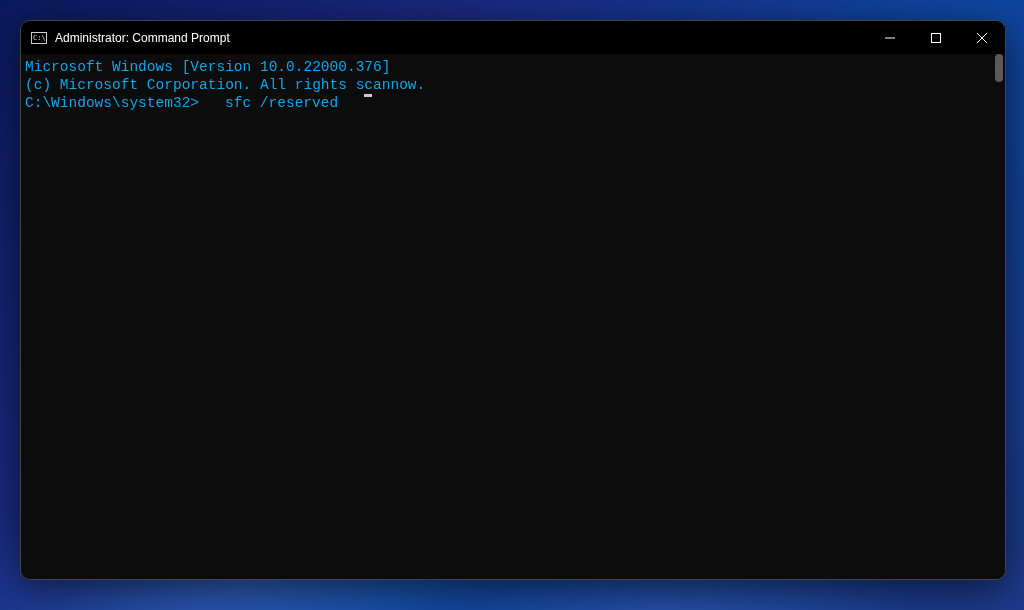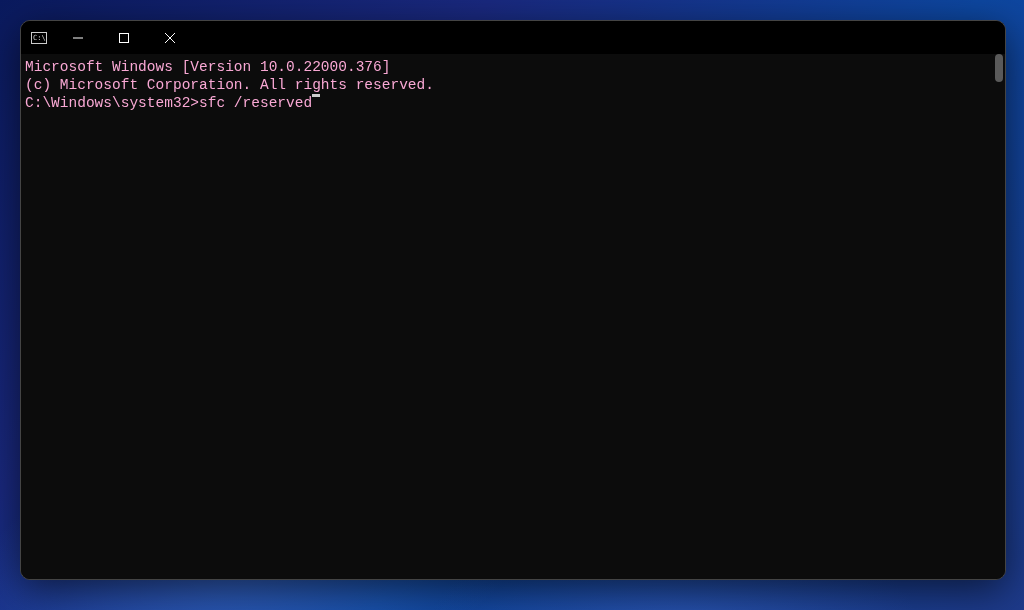--- a/index.html
+++ b/index.html
@@ -83,33 +83,34 @@
       height: 100%;
       display: flex;
       align-items: center;
       justify-content: center;
       color: #ffffff;
       cursor: pointer;
     }
     .terminal-body {
       flex: 1;
       background: #0c0c0c;
-      color: #f9a8d4;
+      color: #0ea5e9;
       font-family: Consolas, 'Courier New', monospace;
       font-size: 14.5px;
       padding: 4px 4px;
       position: relative;
       white-space: pre;
       line-height: 18px;
     }
     .terminal-line {
       display: block;
     }
     .prompt-line {
       display: flex;
+      gap: 26px;
     }
     .cursor {
       display: inline-block;
       width: 8px;
       height: 3px;
       background: #cccccc;
       vertical-align: bottom;
       margin-bottom: 1px;
       animation: blink 1s step-start infinite;
     }
@@ -133,34 +134,35 @@
 <div class="desktop-bg-shape2"></div>
 
 <div class="window">
   <div class="titlebar">
     <div class="titlebar-icon">
       <svg viewBox="0 0 16 16">
         <rect x="0.5" y="2.5" width="15" height="11" fill="#000" stroke="#ccc" stroke-width="1"></rect>
         <text x="2" y="10" font-size="7" fill="#ccc" font-family="monospace">C:\</text>
       </svg>
     </div>
+    <div class="titlebar-title">Administrator: Command Prompt</div>
     <div class="window-controls">
       <div class="window-control">
         <svg width="10" height="10" viewBox="0 0 10 10">
             <line x1="0" y1="5" x2="10" y2="5" stroke="#fff" stroke-width="1"></line>
           </svg>
       </div>
       <div class="window-control">
         <svg width="10" height="10" viewBox="0 0 10 10">
             <rect x="0.5" y="0.5" width="9" height="9" fill="none" stroke="#fff" stroke-width="1"></rect>
           </svg>
       </div>
       <div class="window-control close">
         <svg width="10" height="10" viewBox="0 0 10 10">
             <line x1="0" y1="0" x2="10" y2="10" stroke="#fff" stroke-width="1"></line>
             <line x1="10" y1="0" x2="0" y2="10" stroke="#fff" stroke-width="1"></line>
           </svg>
       </div>
     </div>
   </div>
-  <div class="terminal-body"><span class="terminal-line">Microsoft Windows [Version 10.0.22000.376]</span><span class="terminal-line">(c) Microsoft Corporation. All rights reserved.</span><span class="terminal-line"></span><span class="prompt-line"><span>C:\Windows\system32&gt;</span><span>sfc /reserved</span><span class="cursor"></span></span></div>
+  <div class="terminal-body"><span class="terminal-line">Microsoft Windows [Version 10.0.22000.376]</span><span class="terminal-line">(c) Microsoft Corporation. All rights scannow.</span><span class="terminal-line"></span><span class="prompt-line"><span>C:\Windows\system32&gt;</span><span>sfc /reserved</span><span class="cursor"></span></span></div>
   <div class="scrollbar"></div>
 </div>
 
 </body></html>

